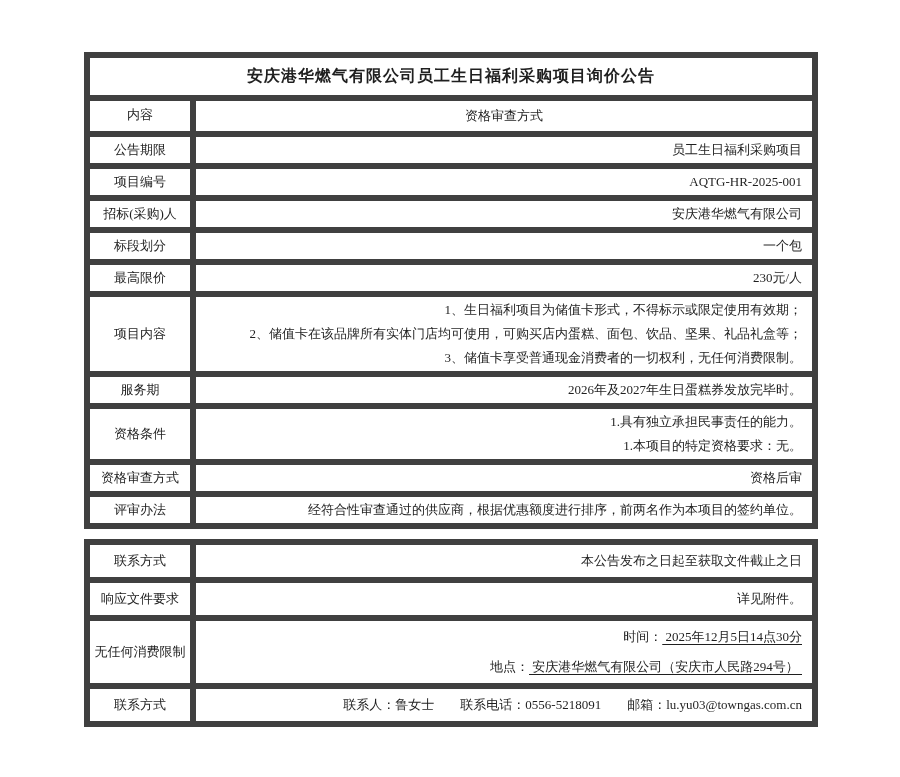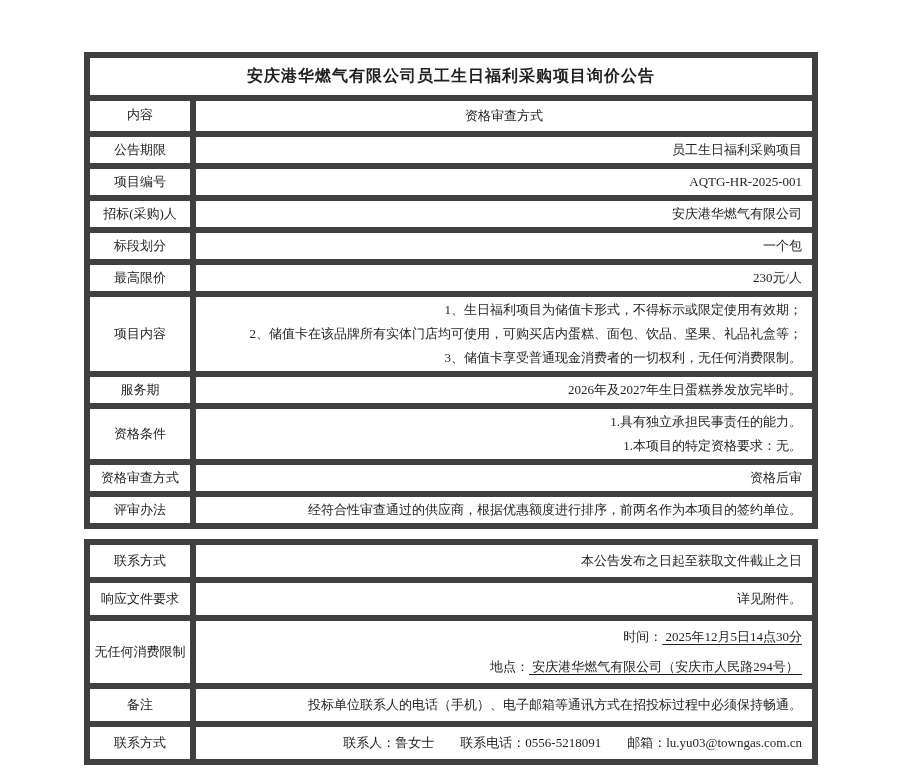--- a/index.html
+++ b/index.html
@@ -178,26 +178,20 @@
             </td>
           </tr>
           <tr>
             <td class="label">无任何消费限制</td>
             <td class="value">
               <div class="line"><span class="seg">时间：</span><span class="seg u"> 2025年12月5日14点30分</span></div>
               <div class="line"><span class="seg">地点：</span><span class="seg u"> 安庆港华燃气有限公司（安庆市人民路294号） </span></div>
             </td>
           </tr>
           <tr>
-            <td class="label">备注</td>
-            <td class="value">
-              <div class="line"><span class="seg">投标单位联系人的电话（手机）、电子邮箱等通讯方式在招投标过程中必须保持畅通。</span></div>
-            </td>
-          </tr>
-          <tr>
             <td class="label">联系方式</td>
             <td class="value">
               <div class="line"><span class="seg">联系人：鲁女士        联系电话：0556-5218091        邮箱：lu.yu03@towngas.com.cn</span></div>
             </td>
           </tr>
         </tbody>
     </table>
 
   </div>
 </div>

